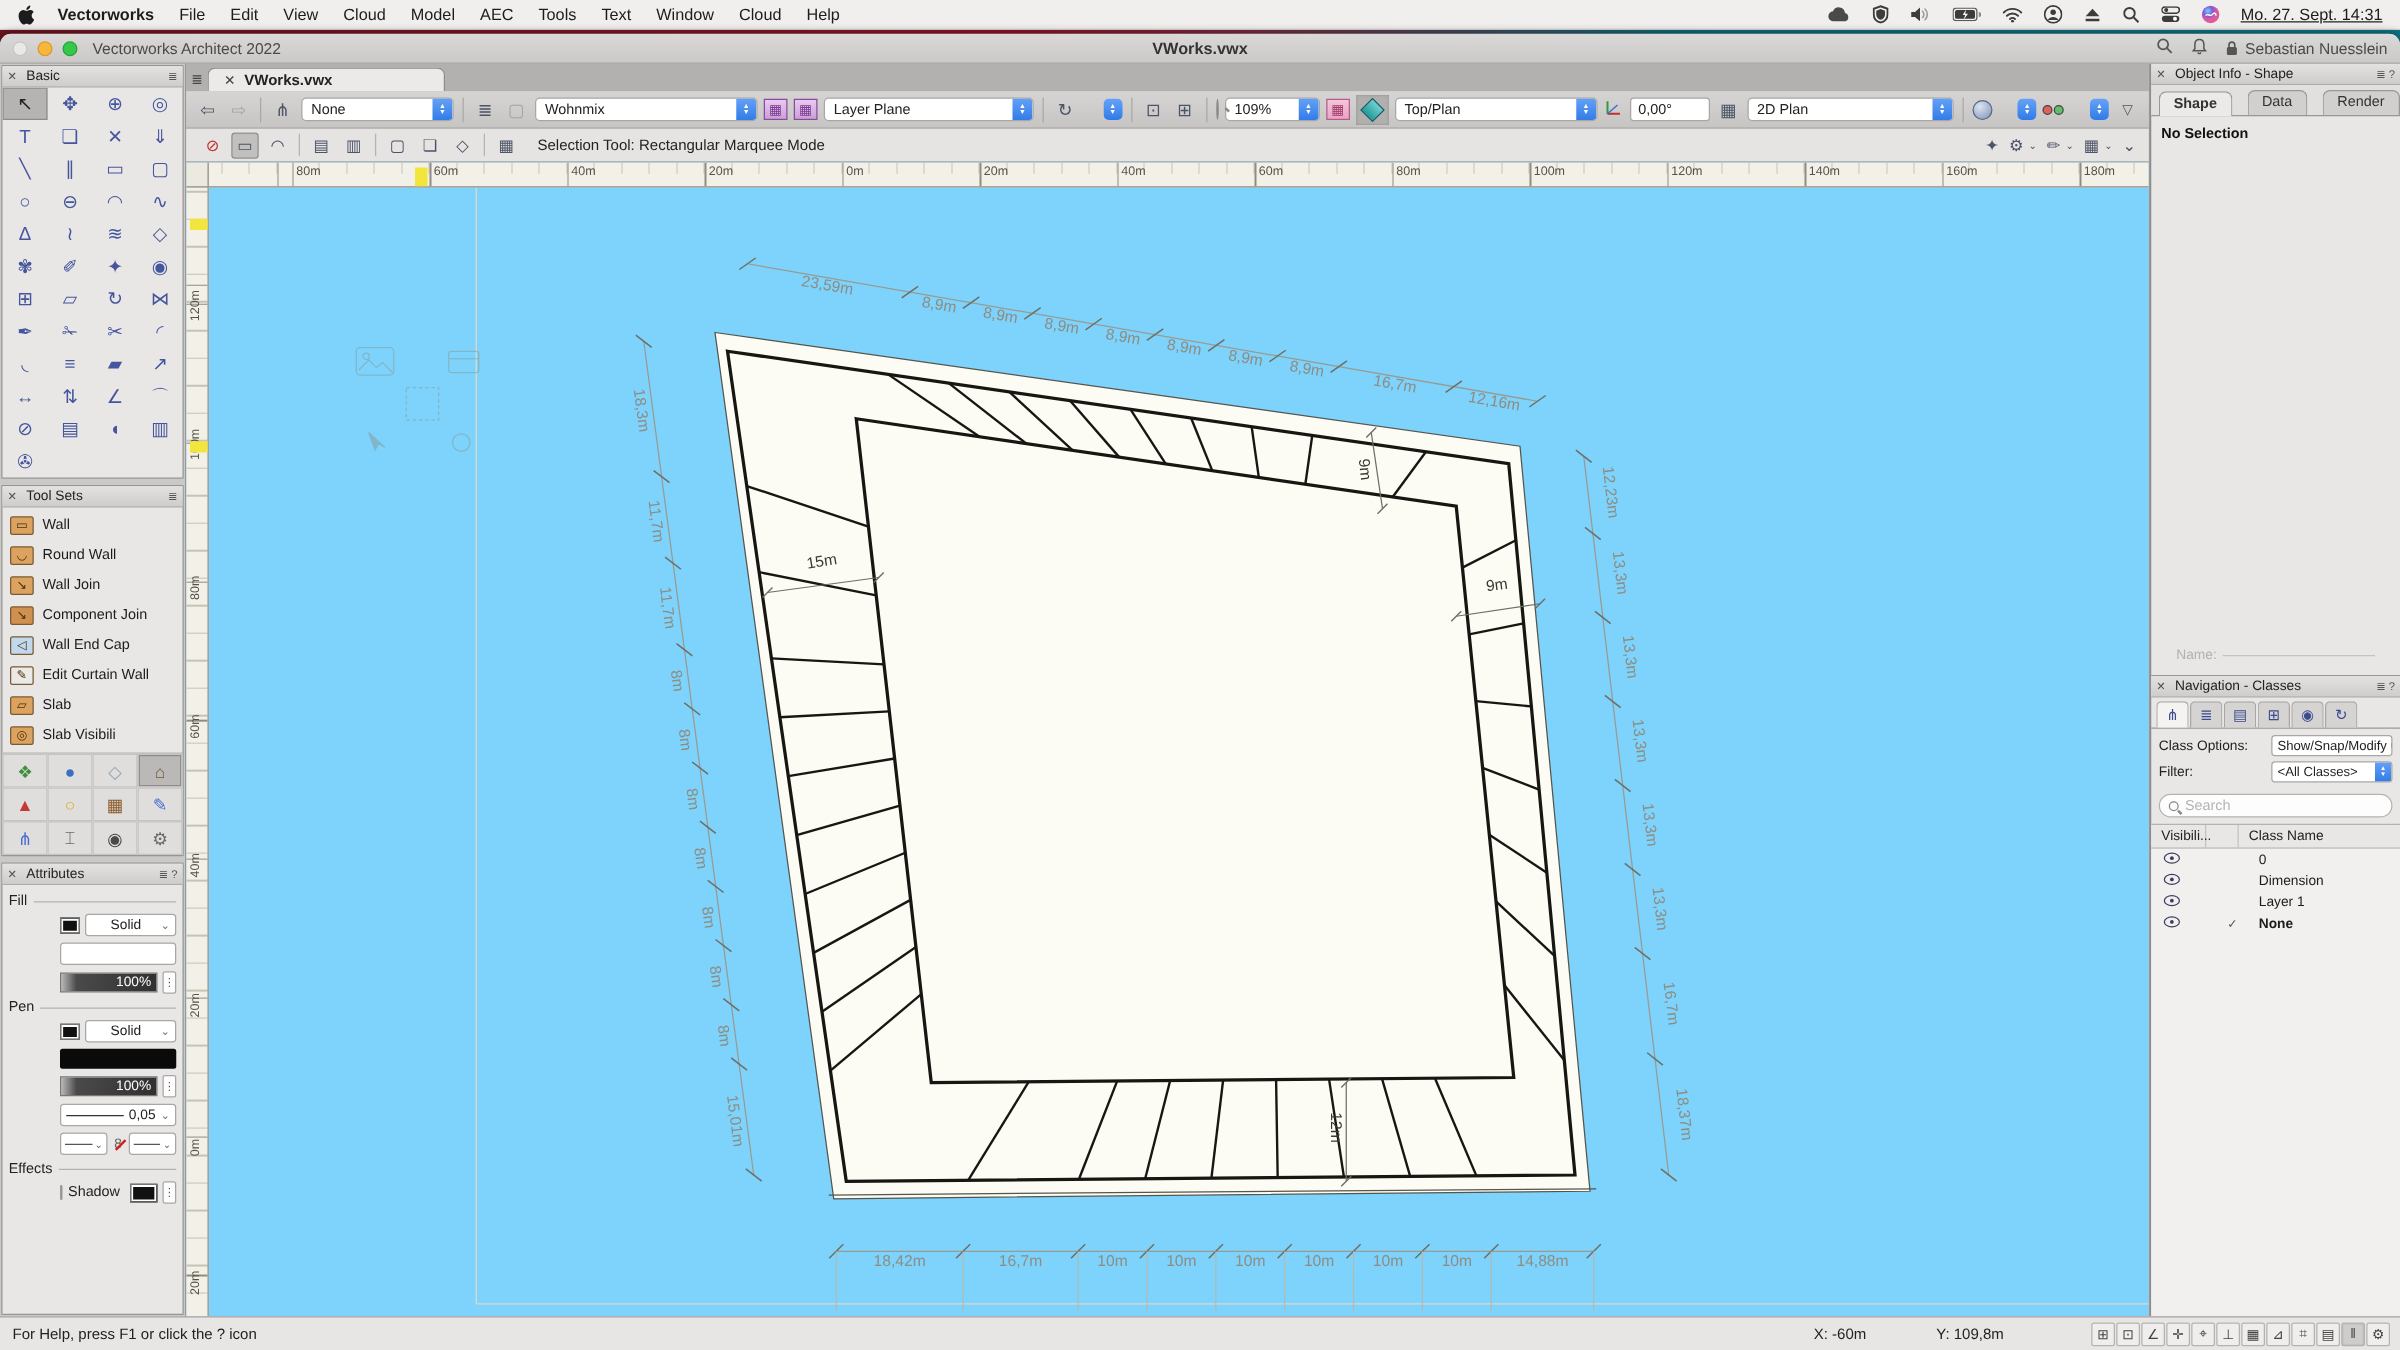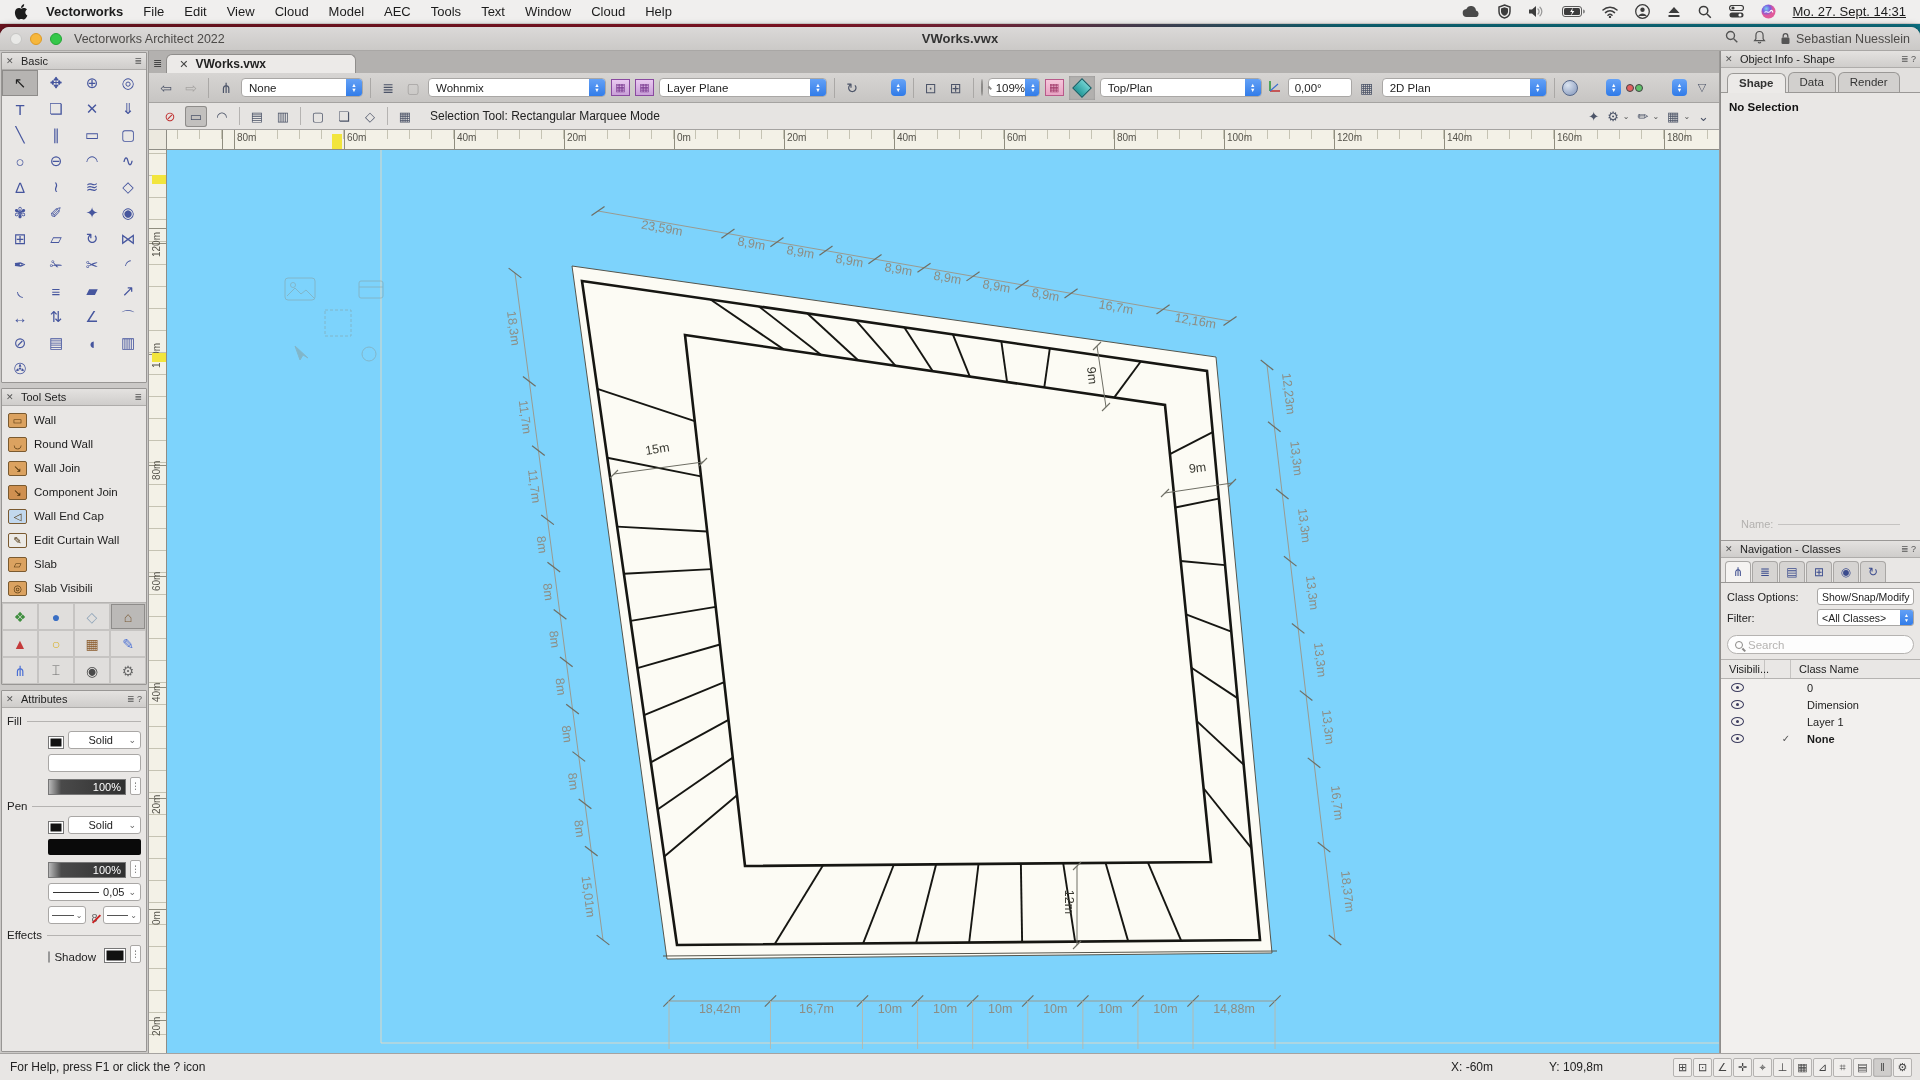--- a/index.html
+++ b/index.html
@@ -44,21 +44,21 @@
   .ts-list { padding:2px 0; }
   .ts-item { height:24px; display:flex; align-items:center; gap:7px; padding:0 6px; font-size:11.5px; color:#1c1c1c; }
   .ts-ic { width:19px; height:15px; border:1px solid #7a5a30; border-radius:2px; display:flex; align-items:center; justify-content:center; font-size:10px; color:#4a2f08; flex:none; }
   .cat-grid { display:grid; grid-template-columns:repeat(4,1fr); border-top:1px solid #b5b3b1; }
   .cat-cell { height:27px; display:flex; align-items:center; justify-content:center; font-size:14px; background:#e0dedc; border:1px solid #c6c4c2; }
   .cat-cell.sel { background:#bbb9b7; box-shadow:inset 0 0 0 1px #8e8c8a; }
   
   .attr-body { padding:3px 5px 6px; font-size:11.5px; }
   .attr-sec { display:flex; align-items:center; gap:5px; color:#222; margin:4px 0 4px; }
   .attr-sec .rule { flex:1; border-top:1px solid #b5b3b1; }
-  .attr-row { display:flex; align-items:flex-end; gap:4px; margin-bottom:5px;margin-left:41px; }
+  .attr-row { display:flex; align-items:center; gap:4px; margin-bottom:5px;margin-left:41px; }
   .swatch { width:16px; height:13px; background:#111; border:1px solid #777; box-shadow:inset 0 0 0 1.5px #fff; flex:none; }
   .aselect { flex:1; height:18px; background:#fff; border:1px solid #a9a7a5; border-radius:3px; display:flex; align-items:center; padding:0 4px; font-size:11px; color:#222; }
   .aselect .chev { margin-left:auto; color:#666; font-size:9px; }
   .aselect .ctr { flex:1; text-align:center; }
   .opac { flex:1; height:16px; background:linear-gradient(90deg,#b9b9b9 0,#4a4a4a 16%,#303030 100%); border:1px solid #777; color:#fff; font-size:11px; display:flex; align-items:center; justify-content:flex-end; padding-right:4px; }
   .stepper { width:11px; height:18px; background:#fdfdfd; border:1px solid #a9a7a5; border-radius:2px; color:#555; font-size:9px; display:flex; align-items:center; justify-content:center; flex:none; }
   .penbar { flex:1; height:16px; background:#0a0a0a; border-radius:2px; }
   .lw-line { flex:1; border-top:1.5px solid #333; }
   .mini-sel { width:52px; height:18px; background:#fff; border:1px solid #a9a7a5; border-radius:3px; display:flex; align-items:center; padding:0 3px; }
   .mini-sel .ln { flex:1; border-top:1px solid #555; }
@@ -107,21 +107,21 @@
     background-position:0 93px; }
   .vruler span { position:absolute; left:2px; font-size:10px; color:#55534b; transform:rotate(-90deg); transform-origin:left top; }
   .ruler-corner { position:absolute; top:0; left:0; width:18px; height:20px; background:#ece9df; border-right:1px solid #8f8d85; border-bottom:1px solid #8f8d85; }
   .ymark { position:absolute; background:#f2e53c; }
   svg.plan { position:absolute; left:18px; top:20px; }
   
   .right-col { width:200px; background:#e9e7e5; display:flex; flex-direction:column; border-left:1px solid #8f8d8b; }
   .rpanel { display:flex; flex-direction:column; }
   .rpanel.oi { height:490px; border-bottom:1px solid #9a9896; }
   .rpanel.nav { flex:1; }
-  .rtabs { display:flex; padding:4px 6px 0; gap:2px; border-bottom:1px solid #9a9896; background:#e2e0de;align-items:flex-end; }
+  .rtabs { display:flex; padding:4px 6px 0; gap:12px; border-bottom:1px solid #9a9896; background:#e2e0de;align-items:flex-end; }
   .rtab { padding:3px 11px 4px; font-size:11.5px; color:#333; border:1px solid #9a9896; border-bottom:none; border-radius:6px 6px 0 0; background:#d2d0ce; }
   .rtab.active { background:#eceae8; font-weight:bold; position:relative; top:1px; }
   .oi-msg { font-size:11.5px; font-weight:bold; padding:8px 8px; color:#111; }
   .name-row { margin-top:auto; display:flex; align-items:center; gap:5px; padding:0 20px 10px; color:#b3b1af; font-size:11px; }
   .name-row .line { flex:1; border-bottom:1px solid #c5c3c1; }
   .nav-tabs { display:flex; padding:3px 4px 0; gap:1px; border-bottom:1px solid #9a9896; }
   .nav-tab { width:26px; height:21px; display:flex; align-items:center; justify-content:center; font-size:12px; color:#3c4c8e; border:1px solid #a9a7a5; border-bottom:none; border-radius:4px 4px 0 0; background:#d6d4d2; }
   .nav-tab.active { background:#f5f3f1; }
   .nav-form { padding:5px 6px 3px; font-size:11px; }
   .nav-frow { display:flex; align-items:center; margin-bottom:4px; gap:14px; }
@@ -520,21 +520,21 @@
         <span class="tbicon">↻</span>
         <span class="minicap">
             <i>▲</i>
             <i>▼</i>
           </span>
         <span class="tb-sep"></span>
         <span class="tbicon">⊡</span>
         <span class="tbicon">⊞</span>
         <span class="tb-sep"></span>
         <span><span class="mag" style="width:9px;height:9px;"></span></span>
-        <span class="mselect" style="width:52px;">
+        <span class="mselect" style="width:76px;">
           <span>109%</span>
             <span class="cap">
               <i>▲</i>
               <i>▼</i>
             </span>
         </span>
         <span class="winicon pink">▦</span>
         <span class="diamond-wrap">
             <span class="diamond"></span>
           </span>

